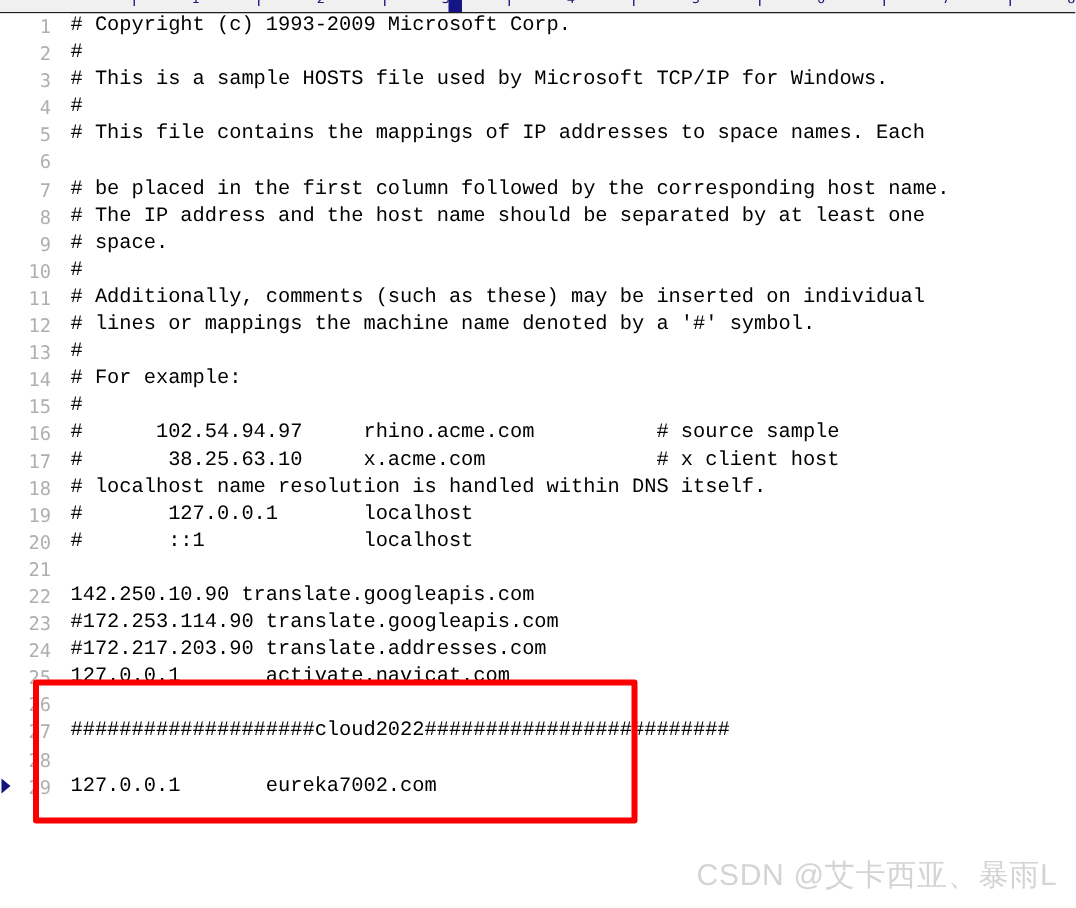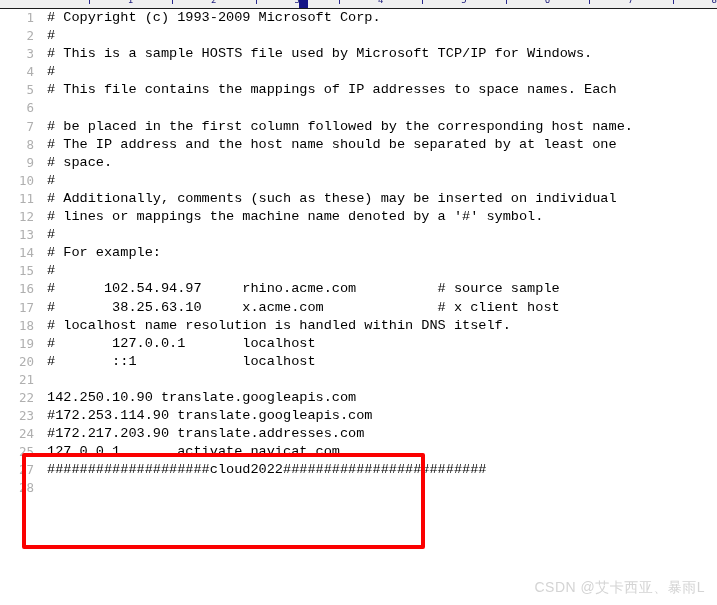--- a/index.html
+++ b/index.html
@@ -127,21 +127,21 @@
     background: transparent;
   }
 
   
   #watermark {
     position: absolute;
     left: 0; right: 12px;
     bottom: 8px;
     text-align: right;
     font-family: "Liberation Sans", sans-serif;
-    font-size: 14px;
+    font-size: 20px;
     color: #d4d4d4;
     letter-spacing: 0.5px;
     user-select: none;
   }
 </style>
 </head>
 <body>
 
 <div id="app">
 
@@ -187,22 +187,24 @@
         <div class="row"><div class="lineno">16</div><div class="codetext">#      102.54.94.97     rhino.acme.com          # source sample</div></div>
         <div class="row"><div class="lineno">17</div><div class="codetext">#       38.25.63.10     x.acme.com              # x client host</div></div>
         <div class="row"><div class="lineno">18</div><div class="codetext"># localhost name resolution is handled within DNS itself.</div></div>
         <div class="row"><div class="lineno">19</div><div class="codetext">#       127.0.0.1       localhost</div></div>
         <div class="row"><div class="lineno">20</div><div class="codetext">#       ::1             localhost</div></div>
         <div class="row"><div class="lineno">21</div><div class="codetext"></div></div>
         <div class="row"><div class="lineno">22</div><div class="codetext">142.250.10.90 translate.googleapis.com</div></div>
         <div class="row"><div class="lineno">23</div><div class="codetext">#172.253.114.90 translate.googleapis.com</div></div>
         <div class="row"><div class="lineno">24</div><div class="codetext">#172.217.203.90 translate.addresses.com</div></div>
         <div class="row"><div class="lineno">25</div><div class="codetext">127.0.0.1       activate.navicat.com</div></div>
+        <div class="row"><div class="lineno">26</div><div class="codetext"></div></div>
         <div class="row"><div class="lineno">27</div><div class="codetext">####################cloud2022#########################</div></div>
         <div class="row"><div class="lineno">28</div></div>
+        <div class="row"><div class="marker"></div><div class="lineno">29</div><div class="codetext">127.0.0.1       eureka7002.com</div></div>
       </div>
   </div>
 
   <div id="redbox" style="border-color: rgb(251, 0, 0);"></div>
 
   <div id="watermark">CSDN @艾卡西亚、暴雨L</div>
 
 </div>
 
 </body></html>

